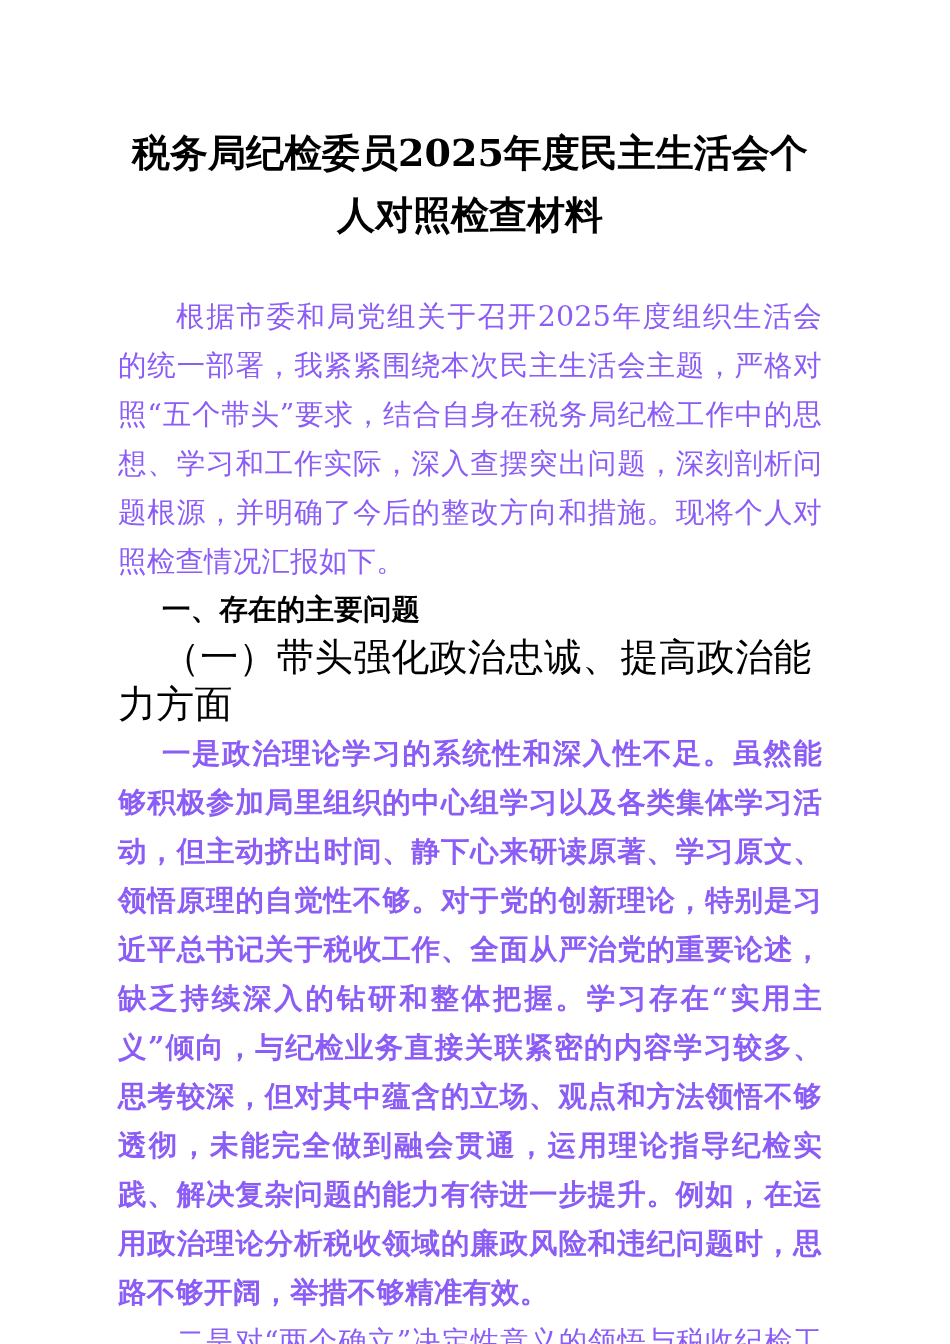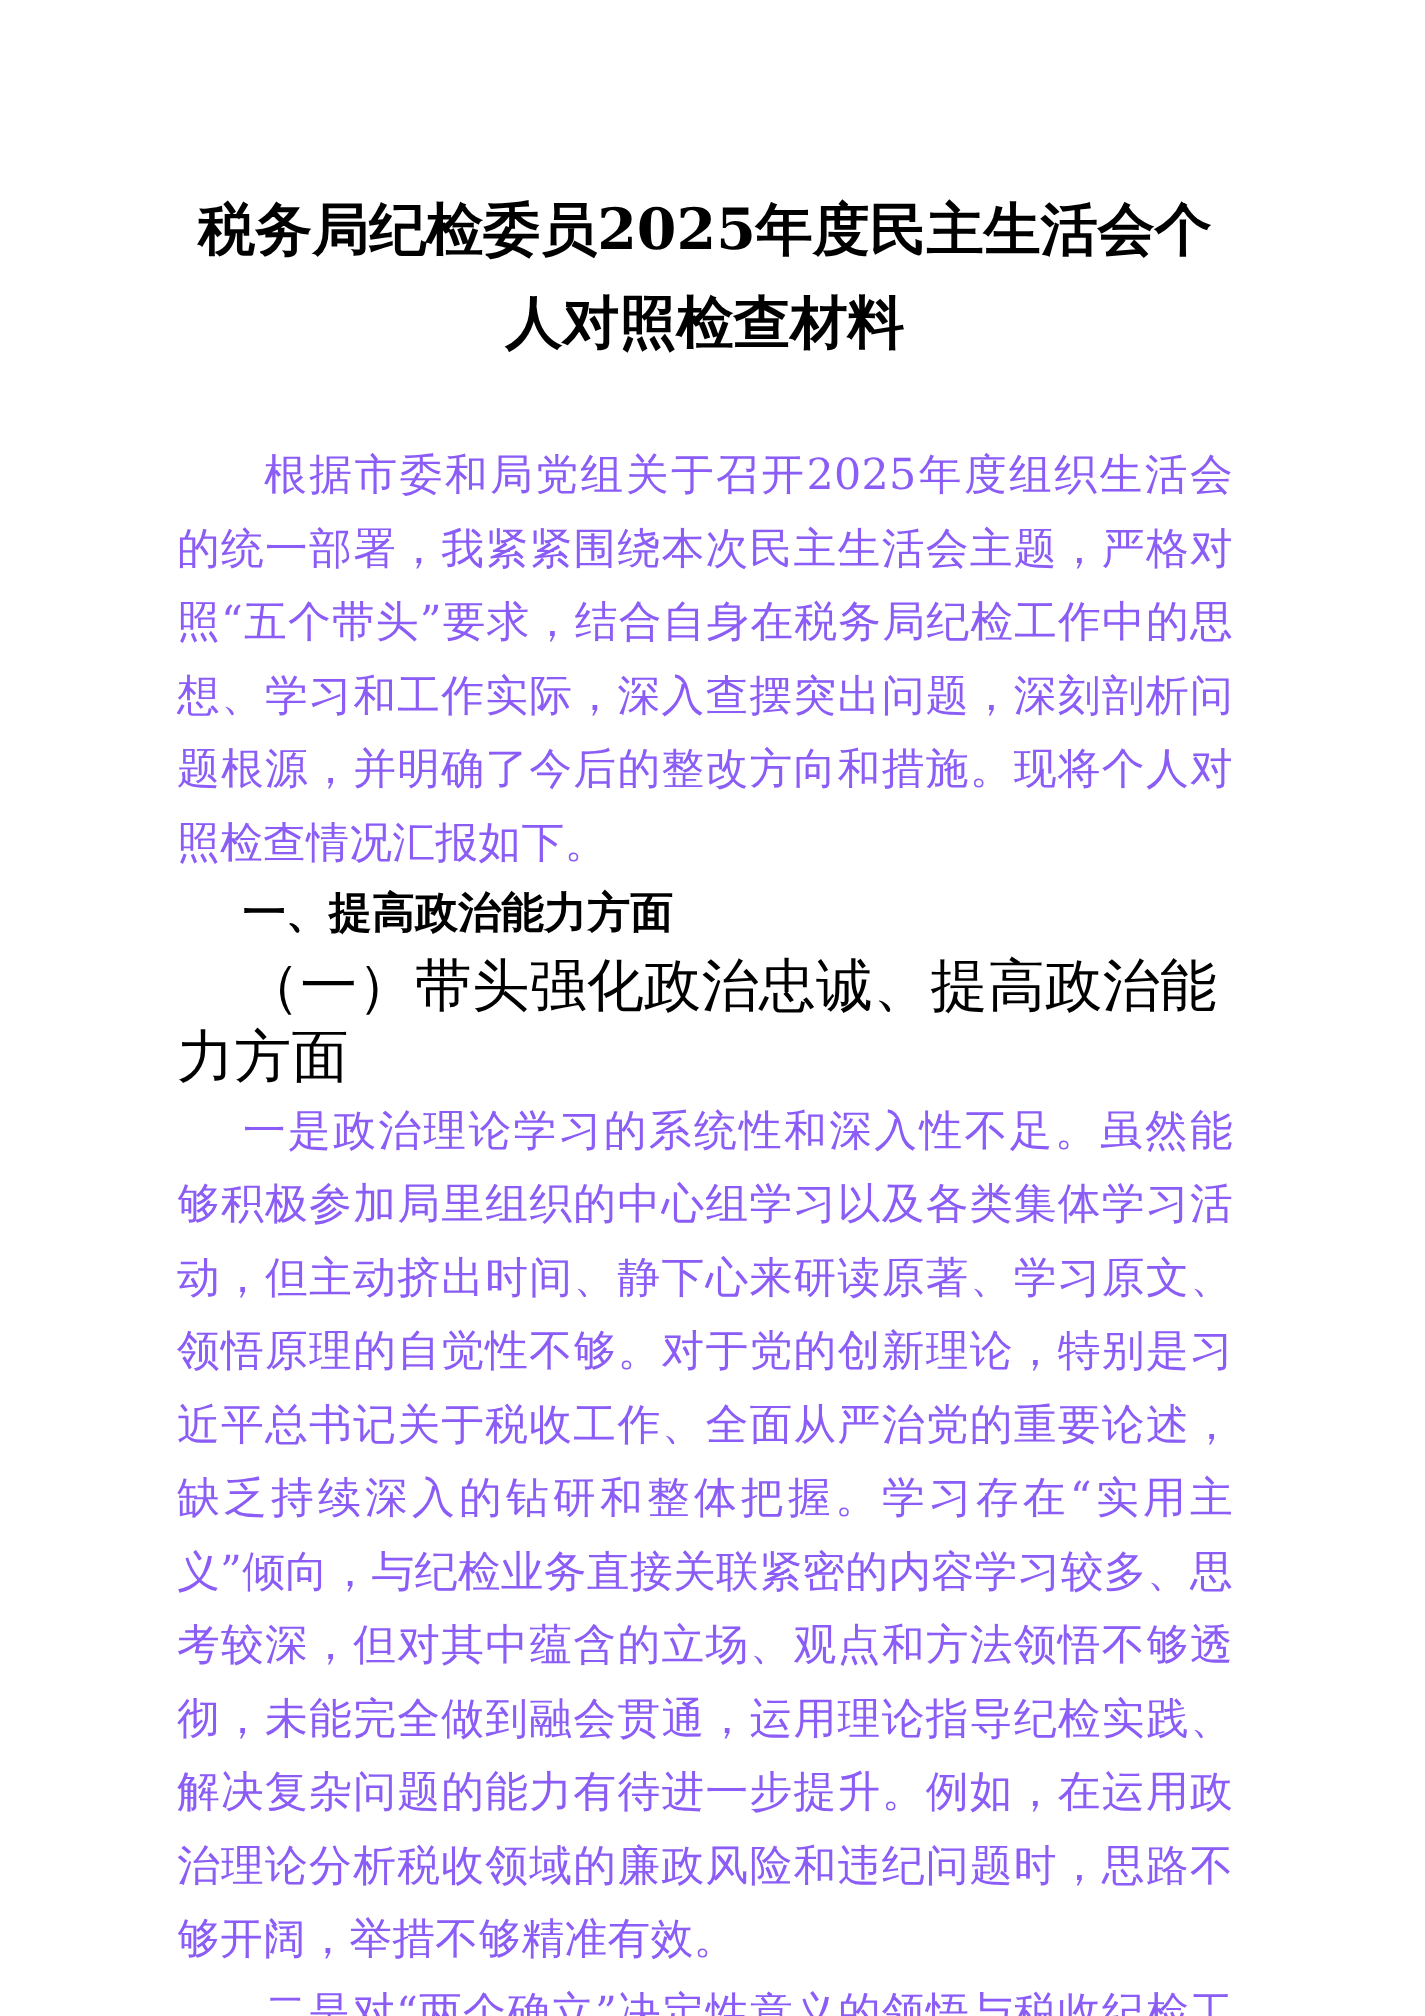--- a/index.html
+++ b/index.html
@@ -63,20 +63,21 @@
     text-align-last: left;
     text-justify: inter-ideograph;
     color: #8b5cf6;
     letter-spacing: 0.2px;
   }
   .para.indent {
     text-indent: 58px;
   }
   .para.tight-indent {
     text-indent: 44px;
+    font-weight: bold;
   }
 
   
   .h1-heading {
     margin: 0;
     padding: 0;
     font-family: "Liberation Sans", "DejaVu Sans", sans-serif;
     font-weight: 700;
     font-size: 28.5px;
     line-height: 47.5px;
@@ -102,21 +103,21 @@
 
 <div class="page">
   <div class="content">
 
     <h1 class="doc-title">税务局纪检委员2025年度民主生活会个人对照检查材料</h1>
 
     <div class="title-gap"></div>
 
     <p class="para indent">根据市委和局党组关于召开2025年度组织生活会的统一部署，我紧紧围绕本次民主生活会主题，严格对照“五个带头”要求，结合自身在税务局纪检工作中的思想、学习和工作实际，深入查摆突出问题，深刻剖析问题根源，并明确了今后的整改方向和措施。现将个人对照检查情况汇报如下。</p>
 
-    <p class="h1-heading">一、提高政治能力方面</p>
+    <p class="h1-heading">一、存在的主要问题</p>
 
     <p class="h2-heading">（一）带头强化政治忠诚、提高政治能力方面</p>
 
     <p class="para tight-indent">一是政治理论学习的系统性和深入性不足。虽然能够积极参加局里组织的中心组学习以及各类集体学习活动，但主动挤出时间、静下心来研读原著、学习原文、领悟原理的自觉性不够。对于党的创新理论，特别是习近平总书记关于税收工作、全面从严治党的重要论述，缺乏持续深入的钻研和整体把握。学习存在“实用主义”倾向，与纪检业务直接关联紧密的内容学习较多、思考较深，但对其中蕴含的立场、观点和方法领悟不够透彻，未能完全做到融会贯通，运用理论指导纪检实践、解决复杂问题的能力有待进一步提升。例如，在运用政治理论分析税收领域的廉政风险和违纪问题时，思路不够开阔，举措不够精准有效。</p>
 
     <p class="para indent">二是对“两个确立”决定性意义的领悟与税收纪检工作实践结合不够紧密。虽然在思想上深刻认同“两个确立”的重大</p>
 
   </div>
 </div>
 

